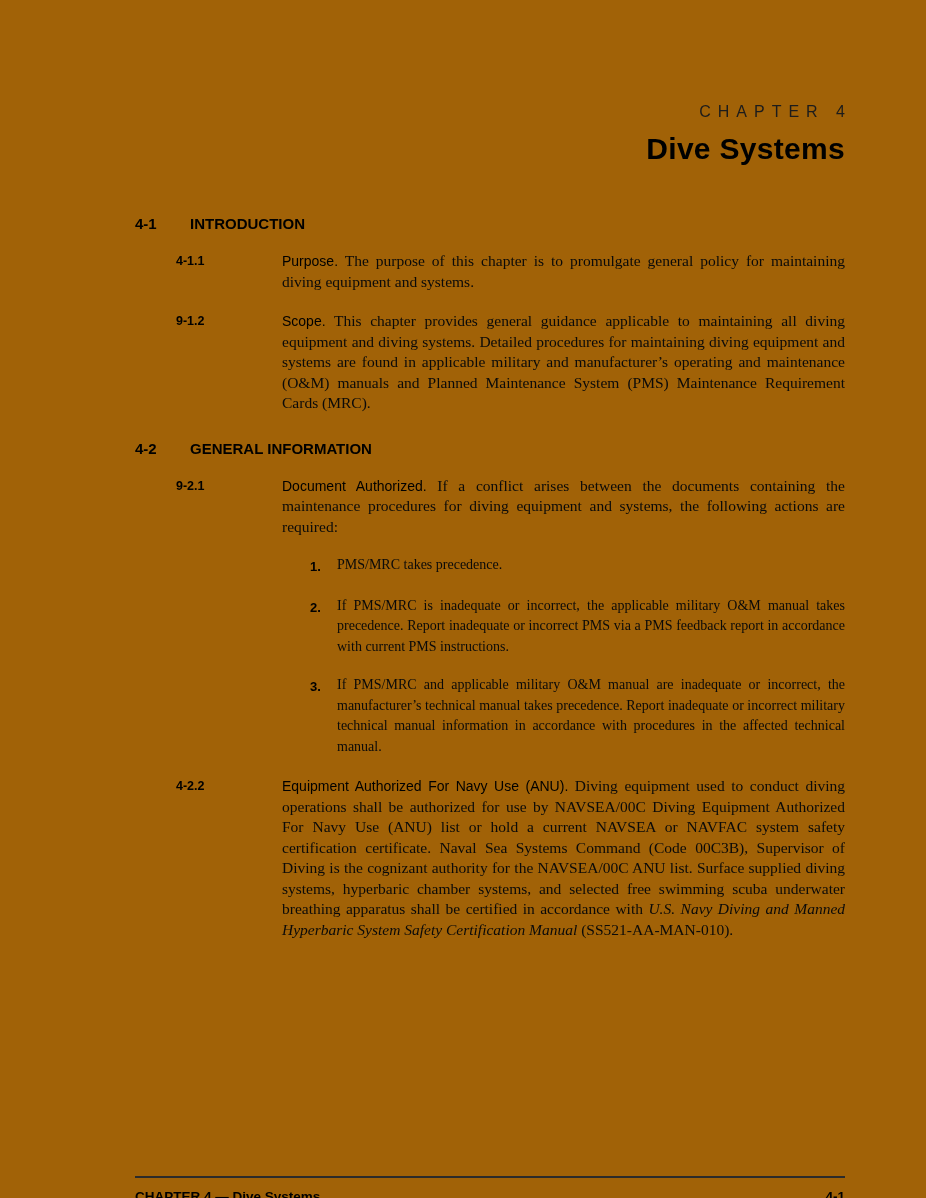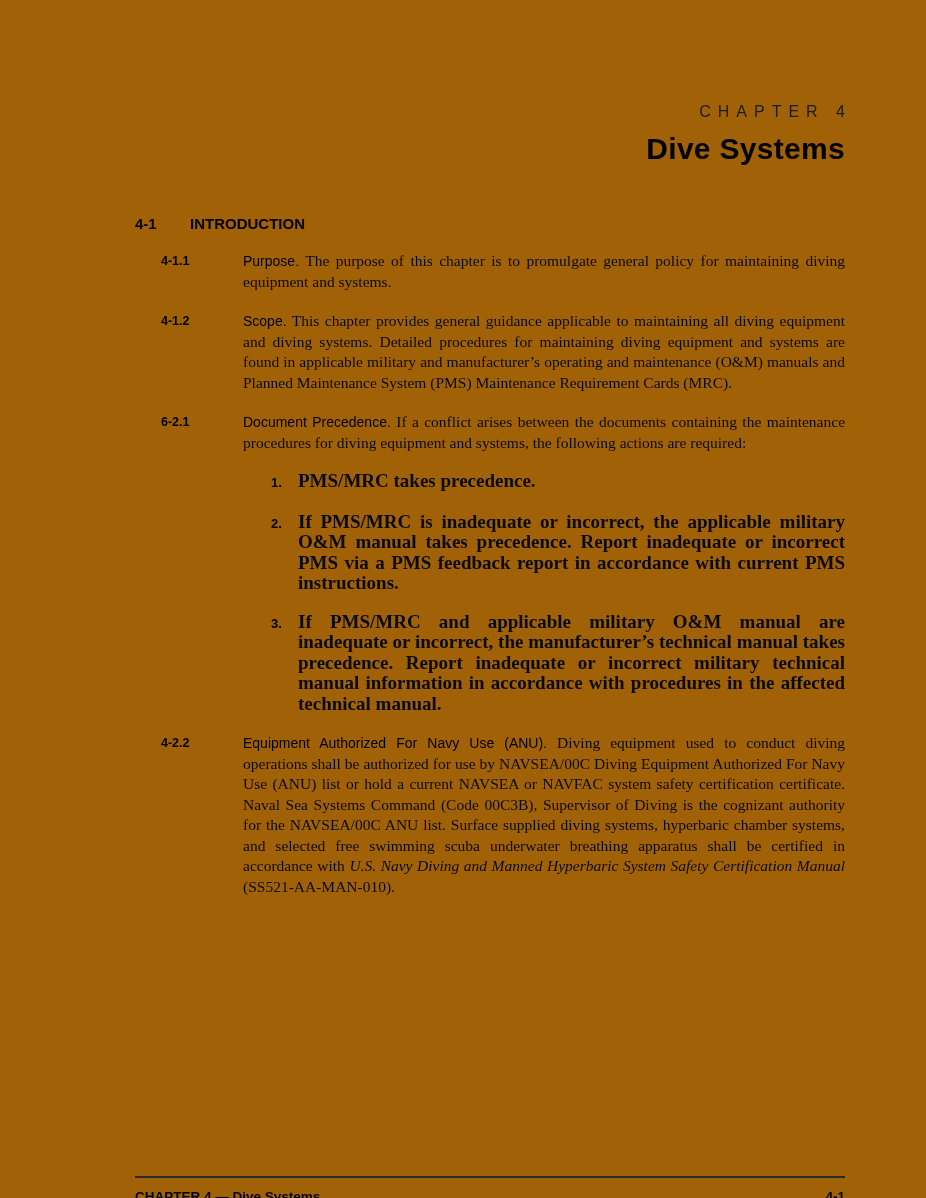--- a/index.html
+++ b/index.html
@@ -33,42 +33,42 @@
   .section-heading {
     display:flex;
     font-family:"Liberation Sans", sans-serif;
     font-weight:bold; font-size:15px; color:#000;
     margin-top:26px;
   }
   .section-heading.first { margin-top:49px; }
   .sec-num { width:55px; flex:none; }
 
   
-  .para { display:flex; margin-top:19px; margin-left:26px; }
+  .para { display:flex; margin-top:19px; margin-left:41px;gap:24px; }
   .para-num {
     font-family:"Liberation Sans", sans-serif;
     font-weight:bold; font-size:12.5px;
     width:82px; flex:none; padding-top:3px; color:#000;
   }
   .para-body { flex:1; font-size:15.5px; line-height:20.5px; }
   .para-text { text-align:justify; }
   .lead {
     font-family:"Liberation Sans", sans-serif;
     font-weight:normal; font-size:14px; color:#000;
   }
   em { font-style:italic; }
 
   
   .list-item { display:flex; margin:18px 0 0 28px; }
   .li-num {
     font-family:"Liberation Sans", sans-serif;
     font-weight:bold; font-size:13px;
     width:27px; flex:none; padding-top:2px; color:#000;
   }
-  .li-text { flex:1; text-align:justify; font-size:19px; line-height:20.5px;font-weight:bold; }
+  .li-text { flex:1; text-align:justify; font-size:14px; line-height:20.5px; }
 
   .continuation { margin-top:18px; }
 
   
   .footer {
     position:absolute; left:135px; right:81px; top:1176px;
     border-top:2px solid #2b2b2b;
     padding-top:11px;
     display:flex; justify-content:space-between; align-items:baseline;
     font-family:"Liberation Sans", sans-serif;
@@ -92,33 +92,37 @@
     </div>
 
     <div class="para">
       <span class="para-num">4-1.1</span>
       <div class="para-body">
         <p class="para-text"><span class="lead">Purpose.</span> <span>The purpose of this chapter is to promulgate general policy for maintaining diving equipment and systems.</span></p>
       </div>
     </div>
 
     <div class="para">
-      <span class="para-num">4-1.2</span>
+      <span class="para-num">9-1.2</span>
       <div class="para-body">
         <p class="para-text"><span class="lead">Scope.</span> <span>This chapter provides general guidance applicable to maintaining all diving equipment and diving systems. Detailed procedures for maintaining diving equipment and systems are found in applicable military and manufacturer’s operating and maintenance (O&amp;M) manuals and Planned Maintenance System (PMS) Maintenance Requirement Cards (MRC).</span></p>
       </div>
     </div>
   </section>
 
   <section>
+    <div class="section-heading">
+      <span class="sec-num">4-2</span>
+      <span class="sec-title">GENERAL INFORMATION</span>
+    </div>
 
     <div class="para">
-      <span class="para-num">6-2.1</span>
+      <span class="para-num">9-2.1</span>
       <div class="para-body">
-        <p class="para-text"><span class="lead">Document Precedence.</span> <span>If a conflict arises between the documents containing the maintenance procedures for diving equipment and systems, the following actions are required:</span></p>
+        <p class="para-text"><span class="lead">Document Authorized.</span> <span>If a conflict arises between the documents containing the maintenance procedures for diving equipment and systems, the following actions are required:</span></p>
 
         <div class="list-item">
           <span class="li-num">1.</span>
           <p class="li-text">PMS/MRC takes precedence.</p>
         </div>
 
         <div class="list-item">
           <span class="li-num">2.</span>
           <p class="li-text">If PMS/MRC is inadequate or incorrect, the applicable military O&amp;M manual takes precedence. Report inadequate or incorrect PMS via a PMS feedback report in accordance with current PMS instructions.</p>
         </div>

